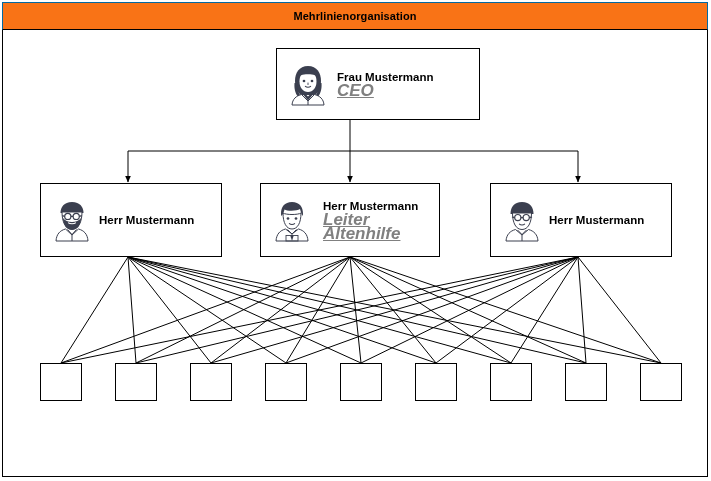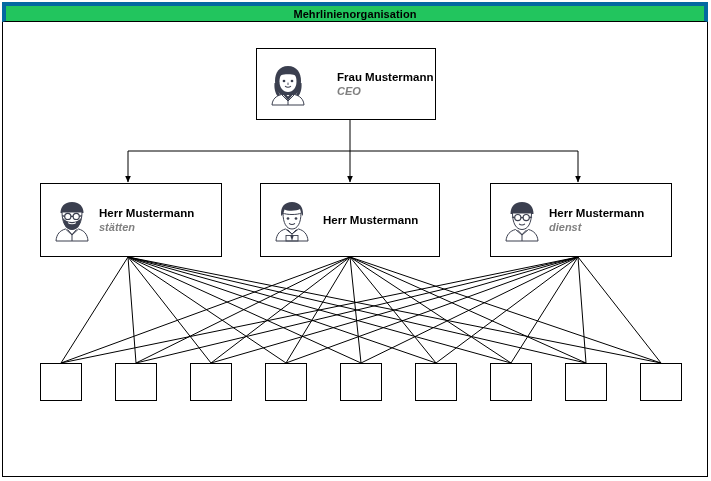--- a/index.html
+++ b/index.html
@@ -27,25 +27,25 @@
     height: 475px;
     border: 1px solid #000000;
     box-sizing: border-box;
     background: #ffffff;
   }
   .frame-title {
     position: absolute;
     left: 2px;
     top: 2px;
     width: 706px;
-    height: 20px;
-    border: 4px solid #0369a1;
+    height: 28px;
+    border: 1px solid #0369a1;
     border-bottom: 1px solid #000000;
     box-sizing: border-box;
-    background: #22c55e;
+    background: #f97316;
     display: flex;
     align-items: center;
     justify-content: center;
     font-size: 11px;
     font-weight: bold;
     color: #000000;
     letter-spacing: 0.1px;
   }
   
   #links {
@@ -85,32 +85,32 @@
     padding-right: 6px;
   }
   .node .pname {
     font-size: 11.5px;
     font-weight: bold;
     color: #000000;
     line-height: 14px;
     white-space: nowrap;
   }
   .node .prole {
-    font-size: 11px;
+    font-size: 17px;
     font-style: italic;
     font-weight: bold;
     color: #808080;
     line-height: 14px;
+    text-decoration: underline;
   }
   #node-ceo {
-    left: 256px;
+    left: 276px;
     top: 48px;
-    width: 180px;
+    width: 204px;
     height: 72px;
-    gap: 20px;
   }
   #node-ceo .labels { padding-left: 2px; }
   #node-mgr-0 {
     left: 40px;
     top: 183px;
     width: 182px;
     height: 74px;
   }
   #node-mgr-1 {
     left: 260px;
@@ -222,59 +222,58 @@
         <path d="M16.5 24.8 C17.8 26 22.2 26 23.5 24.8" stroke="#ffffff" stroke-width="1.1" fill="none" stroke-linecap="round"></path>
         <circle cx="15.8" cy="18.4" r="3.1" fill="none" stroke="#3b3f4f" stroke-width="1.2"></circle>
         <circle cx="24.2" cy="18.4" r="3.1" fill="none" stroke="#3b3f4f" stroke-width="1.2"></circle>
         <path d="M18.9 18.4 L21.1 18.4 M12.7 18.4 L10.2 17.6 M27.3 18.4 L29.8 17.6" stroke="#3b3f4f" stroke-width="1.2"></path>
         <path d="M13.5 31 C8 32.5 4.5 36 4 43 L36 43 C35.5 36 32 32.5 26.5 31 L20 37 Z" fill="#ffffff" stroke="#3b3f4f" stroke-width="1"></path>
         <path d="M20 37 L20 43 M15.5 31.5 L20 36.5 L24.5 31.5" stroke="#3b3f4f" stroke-width="1" fill="none"></path>
       </svg>
     </div>
     <div class="labels">
       <span class="pname">Herr Mustermann</span>
-      <span class="prole">stätten</span>
     </div>
   </div>
 
   <div class="node" id="node-mgr-1">
     <div class="avatar">
       <svg viewBox="0 0 40 44" width="40" height="44">
         <path d="M20 4 C12.5 4 9 9 9 15.5 C9 17 9.3 18 9.3 18 C11 16.5 12 13.5 12.5 11.5 C15 13.2 25 13.2 28 11 C28.8 13.5 29.4 16.2 30.7 18 C30.7 18 31 17 31 15.5 C31 9 27.5 4 20 4 Z" fill="#3b3f4f"></path>
         <path d="M11 15 C11 25 14.5 31 20 31 C25.5 31 29 25 29 15 C26 17 14 17 11 15 Z" fill="#ffffff" stroke="#3b3f4f" stroke-width="1"></path>
         <circle cx="16" cy="20.5" r="1.35" fill="#3b3f4f"></circle>
         <circle cx="24" cy="20.5" r="1.35" fill="#3b3f4f"></circle>
         <path d="M17.4 25.6 C18.6 26.7 21.4 26.7 22.6 25.6" stroke="#3b3f4f" stroke-width="1.1" fill="none" stroke-linecap="round"></path>
         <path d="M13.5 31 C8 32.5 4.5 36 4 43 L36 43 C35.5 36 32 32.5 26.5 31 L20 36 Z" fill="#ffffff" stroke="#3b3f4f" stroke-width="1"></path>
         <path d="M15.5 31.5 L20 36 L24.5 31.5" stroke="#3b3f4f" stroke-width="1" fill="none"></path>
         <path d="M20 36 L18.4 38 L20 43 L21.6 38 Z" fill="#3b3f4f"></path>
         <rect x="14" y="37.5" width="12" height="5.5" fill="none" stroke="#3b3f4f" stroke-width="0.9"></rect>
       </svg>
     </div>
     <div class="labels">
       <span class="pname">Herr Mustermann</span>
+      <span class="prole">Leiter Altenhilfe</span>
     </div>
   </div>
 
   <div class="node" id="node-mgr-2">
     <div class="avatar">
       <svg viewBox="0 0 40 44" width="40" height="44">
         <path d="M20 4 C12 4 8.5 9 8.5 16 L31.5 16 C31.5 9 28 4 20 4 Z" fill="#3b3f4f"></path>
         <path d="M10.5 15 C10.5 25 14 31.5 20 31.5 C26 31.5 29.5 25 29.5 15 Z" fill="#ffffff" stroke="#3b3f4f" stroke-width="1"></path>
         <circle cx="15.8" cy="19.6" r="3.1" fill="none" stroke="#3b3f4f" stroke-width="1.2"></circle>
         <circle cx="24.2" cy="19.6" r="3.1" fill="none" stroke="#3b3f4f" stroke-width="1.2"></circle>
         <path d="M18.9 19.6 L21.1 19.6 M12.7 19.6 L10 18.8 M27.3 19.6 L30 18.8" stroke="#3b3f4f" stroke-width="1.2"></path>
         <path d="M17.4 26.2 C18.6 27.3 21.4 27.3 22.6 26.2" stroke="#3b3f4f" stroke-width="1.1" fill="none" stroke-linecap="round"></path>
         <path d="M13.5 31.5 C8 33 4.5 36.5 4 43 L36 43 C35.5 36.5 32 33 26.5 31.5 L20 37 Z" fill="#ffffff" stroke="#3b3f4f" stroke-width="1"></path>
         <path d="M20 37 L20 43 M15.5 32 L20 36.5 L24.5 32" stroke="#3b3f4f" stroke-width="1" fill="none"></path>
       </svg>
     </div>
     <div class="labels">
       <span class="pname">Herr Mustermann</span>
-      <span class="prole">dienst</span>
     </div>
   </div>
 
   <div id="staff-layer">
       <div class="leaf" style="left: 40px; top: 363px; width: 42px; height: 38px;"></div>
       <div class="leaf" style="left: 115px; top: 363px; width: 42px; height: 38px;"></div>
       <div class="leaf" style="left: 190px; top: 363px; width: 42px; height: 38px;"></div>
       <div class="leaf" style="left: 265px; top: 363px; width: 42px; height: 38px;"></div>
       <div class="leaf" style="left: 340px; top: 363px; width: 42px; height: 38px;"></div>
       <div class="leaf" style="left: 415px; top: 363px; width: 42px; height: 38px;"></div>

